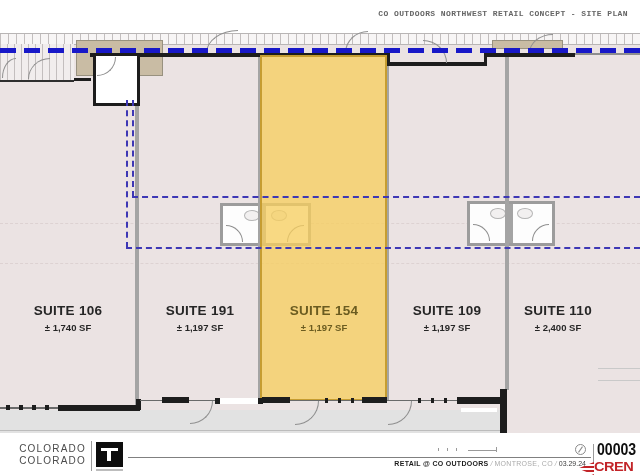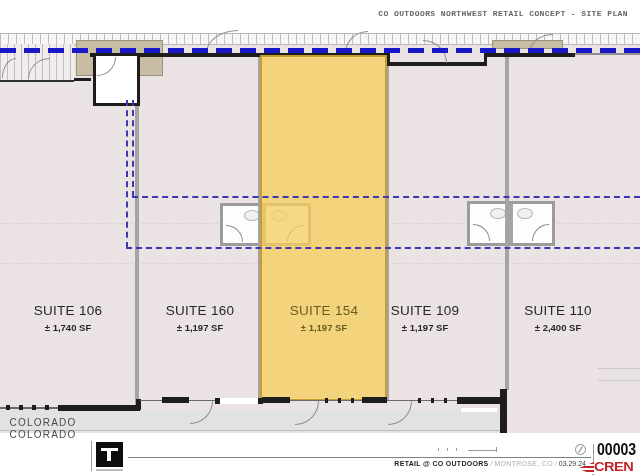--- a/index.html
+++ b/index.html
@@ -8,21 +8,21 @@
   .abs{position:absolute;}
   
   .arc{position:absolute;box-sizing:border-box;background:transparent;}
   .arc-br{border-right:1px solid #8f8f8f;border-bottom:1px solid #8f8f8f;border-radius:0 0 100% 0;}
   .arc-tr{border-top:1px solid #8f8f8f;border-right:1px solid #8f8f8f;border-radius:0 100% 0 0;}
   .arc-tl{border-top:1px solid #8f8f8f;border-left:1px solid #8f8f8f;border-radius:100% 0 0 0;}
   .wall-gray{background:#a4a4a4;}
   .wall-black{background:#1d1d1d;}
   .tick{background:#1d1d1d;}
   .suite-label{position:absolute;width:120px;text-align:center;color:#262626;}
-  .suite-label .nm{font-size:13.5px;font-weight:normal;letter-spacing:.3px;}
+  .suite-label .nm{font-size:13.5px;font-weight:bold;letter-spacing:.3px;}
   .suite-label .ar{font-size:9.5px;font-weight:bold;margin-top:4px;}
   .dashedV{border-left:2px dashed #3d37b5;width:0;}
   .dashedH{border-top:2px dashed #3d37b5;height:0;}
   .faintH{border-top:1px dashed #ddd2d2;height:0;}
   .pod{position:absolute;background:#fdfdfd;border:3px solid #9c9c9c;box-sizing:border-box;}
   .fixture{position:absolute;border:1px solid #b5b5b5;background:#f2f0f0;border-radius:50%;}
   .glazing{background:#ffffff;}
 </style>
 </head>
 <body>
@@ -129,39 +129,39 @@
   <div class="abs tick" style="left:444px;top:398px;width:3px;height:5px;"></div>
   <div class="abs wall-black" style="left:457px;top:397px;width:46px;height:7px;"></div>
   <div class="abs glazing" style="left:461px;top:408px;width:36px;height:4px;"></div>
   <div class="abs wall-black" style="left:500px;top:389px;width:7px;height:44px;"></div>
 
   <div class="suite-label" style="left:8px;top:303px;">
     <div class="nm">SUITE 106</div>
     <div class="ar">± 1,740 SF</div>
   </div>
   <div class="suite-label" style="left:140px;top:303px;">
-    <div class="nm">SUITE 160</div>
+    <div class="nm">SUITE 191</div>
     <div class="ar">± 1,197 SF</div>
   </div>
   <div class="suite-label" style="left:264px;top:303px;color:#6b5c20;">
     <div class="nm">SUITE 154</div>
     <div class="ar">± 1,197 SF</div>
   </div>
-  <div class="suite-label" style="left:365px;top:303px;">
+  <div class="suite-label" style="left:387px;top:303px;">
     <div class="nm">SUITE 109</div>
     <div class="ar">± 1,197 SF</div>
   </div>
   <div class="suite-label" style="left:498px;top:303px;">
     <div class="nm">SUITE 110</div>
     <div class="ar">± 2,400 SF</div>
   </div>
 
   <div class="abs" style="left:0;top:433px;width:640px;height:43px;background:#ffffff;"></div>
 
-  <div class="abs" style="left:0;top:417px;width:86px;text-align:center;font-size:10px;color:#4b4b4b;
+  <div class="abs" style="left:0;top:443px;width:86px;text-align:right;font-size:10px;color:#4b4b4b;
        letter-spacing:1.2px;line-height:12px;">
     <div>COLORADO</div>
     <div>COLORADO</div>
   </div>
   <div class="abs" style="left:91px;top:441px;width:1px;height:30px;background:#9a9a9a;"></div>
 
   <div class="abs" style="left:96px;top:442px;width:27px;height:25px;background:#0d0d0d;">
     <div class="abs" style="left:5px;top:6px;width:17px;height:3px;background:#fff;"></div>
     <div class="abs" style="left:11px;top:6px;width:4px;height:13px;background:#fff;"></div>
   </div>

